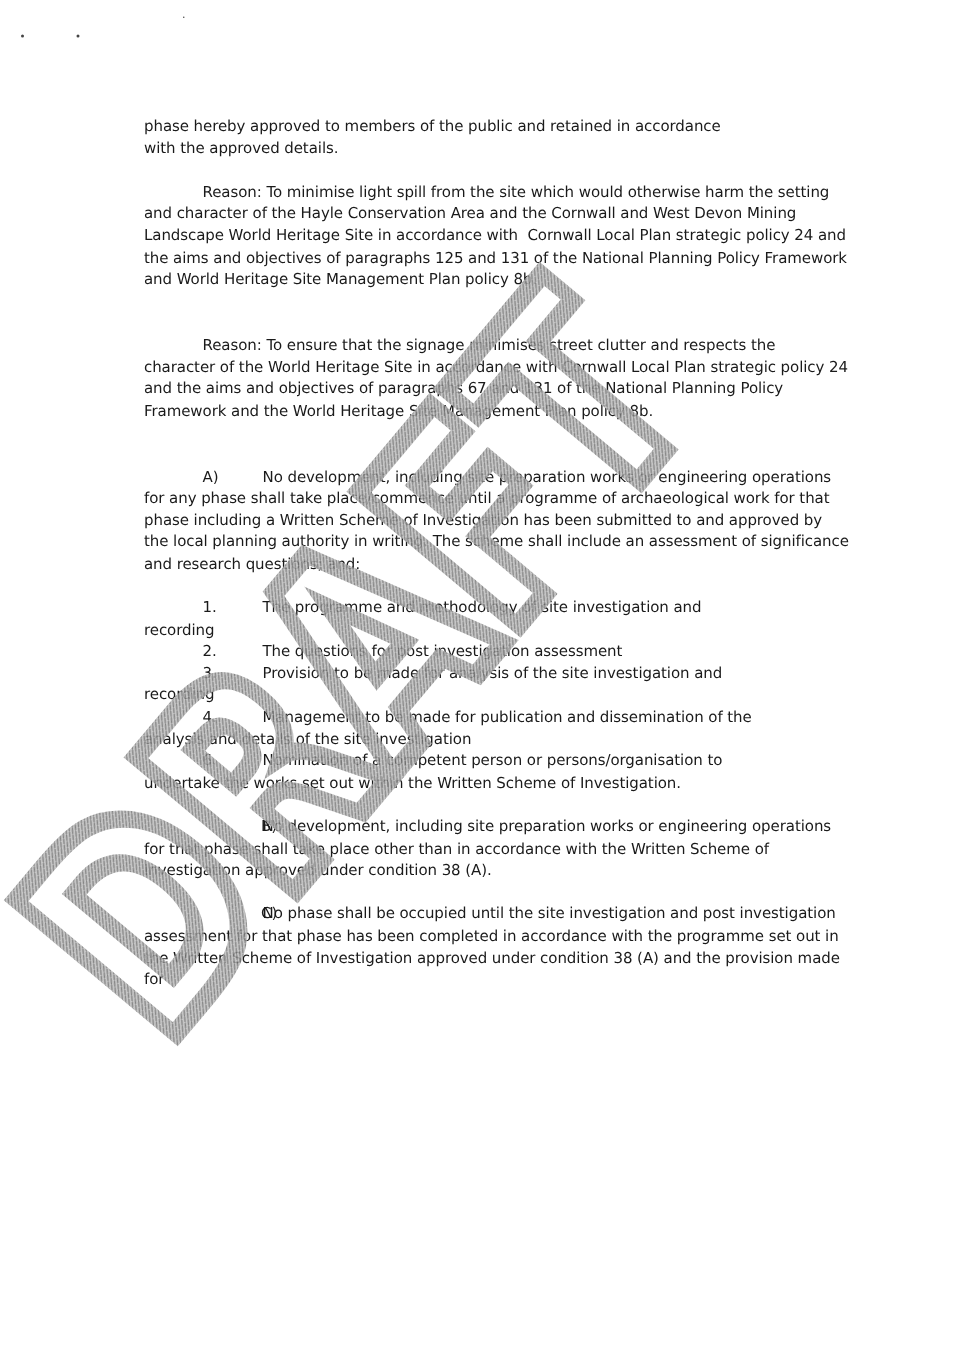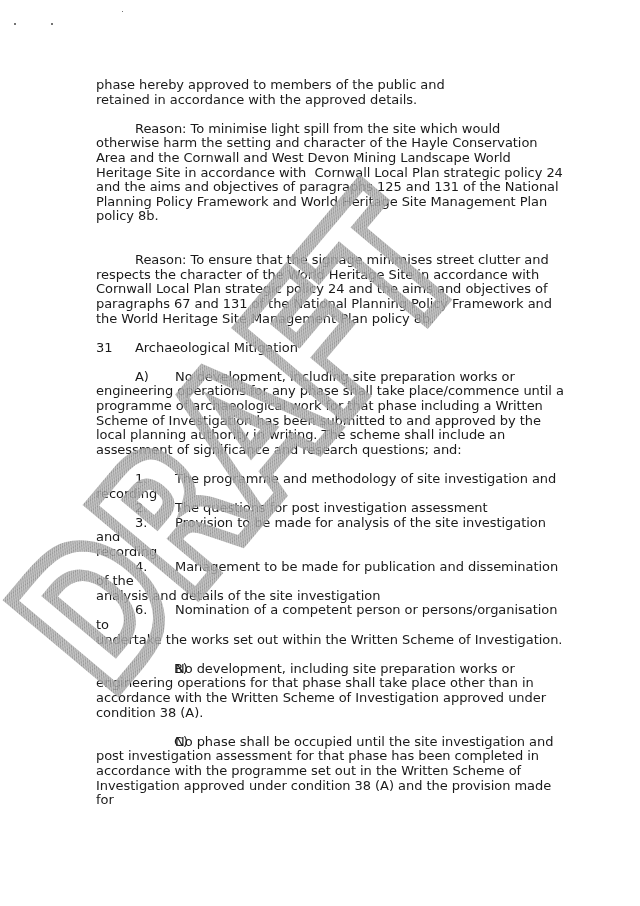--- a/index.html
+++ b/index.html
@@ -1,18 +1,18 @@
 <!DOCTYPE html>
 <html><head>
 <meta charset="utf-8">
 <style>
   html, body { margin:0; padding:0; background:#fff; }
   body { width:640px; height:906px; position:relative; overflow:hidden;
          font-family:"DejaVu Sans", sans-serif; color:#1a1a1a; }
-  .page { position:absolute; left:96px; top:78px; width:470px; font-size:13px; line-height:14.6px; letter-spacing:-0.05px; }
+  .page { position:absolute; left:96px; top:78px; width:470px; font-size:10px; line-height:14.6px; letter-spacing:-0.05px; }
   .p { margin:0; white-space:pre-wrap; }
   .ind { padding-left:39px; }
   .gap { height:14.6px; }
   .num { display:inline-block; width:39px; }
   .sub { display:inline-block; width:40px; }
   .watermark { position:absolute; left:0; top:0; width:640px; height:906px; pointer-events:none; }
   .speck { position:absolute; width:2px; height:2px; background:#444; border-radius:1px; }
 </style>
 </head>
 <body>
@@ -24,21 +24,20 @@
 <div class="page">
   <p class="p" style="width:400px">phase hereby approved to members of the public and retained in accordance with the approved details.</p>
   <div class="gap"></div>
   <p class="p" style="text-indent:39px;"><span>Reason: To minimise light spill from the site which would otherwise harm the setting and character of the Hayle Conservation Area and the Cornwall and West Devon Mining Landscape World Heritage Site in accordance with  Cornwall Local Plan strategic policy 24 and the aims and objectives of paragraphs 125 and 131 of the National Planning Policy Framework and World Heritage Site Management Plan policy 8b.</span></p>
   <div class="gap"></div>
 
   <div class="gap"></div>
   <p class="p" style="text-indent:39px;"><span>Reason: To ensure that the signage minimises street clutter and respects the character of the World Heritage Site in accordance with Cornwall Local Plan strategic policy 24 and the aims and objectives of paragraphs 67 and 131 of the National Planning Policy Framework and the World Heritage Site Management Plan policy 8b.</span></p>
   <div class="gap"></div>
 
-  <p class="p"><span class="num">31</span><span>Archaeological Mitigation</span></p>
   <div class="gap"></div>
   <p class="p" style="text-indent:39px;"><span class="sub" style="text-indent:0">A)</span><span>No development, including site preparation works or engineering operations for any phase shall take place/commence until a programme of archaeological work for that phase including a Written Scheme of Investigation has been submitted to and approved by the local planning authority in writing. The scheme shall include an assessment of significance and research questions; and:</span></p>
   <div class="gap"></div>
 
   <div>
     <p class="p"><span class="ind"></span><span class="sub">1.</span><span>The programme and methodology of site investigation and</span><br><span>recording</span></p>
     <p class="p"><span class="ind"></span><span class="sub">2.</span><span>The questions for post investigation assessment</span></p>
     <p class="p"><span class="ind"></span><span class="sub">3.</span><span>Provision to be made for analysis of the site investigation and</span><br><span>recording</span></p>
     <p class="p"><span class="ind"></span><span class="sub">4.</span><span>Management to be made for publication and dissemination of the</span><br><span>analysis and details of the site investigation</span></p>
     <p class="p"><span class="ind"></span><span class="sub">6.</span><span>Nomination of a competent person or persons/organisation to</span><br><span>undertake the works set out within the Written Scheme of Investigation.</span></p>

